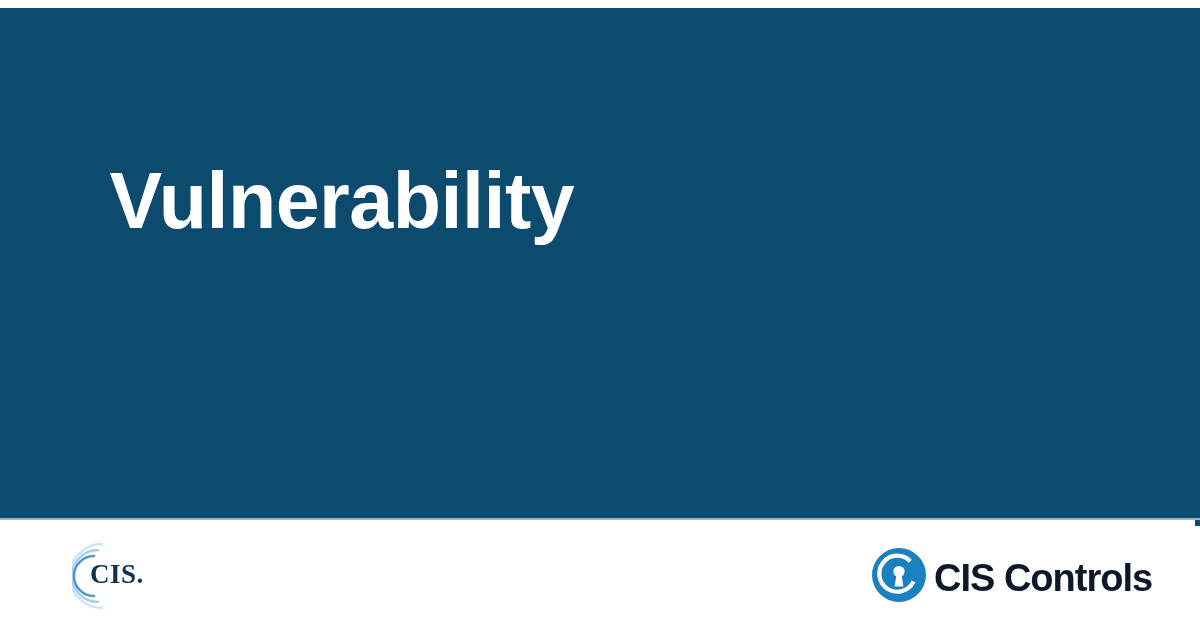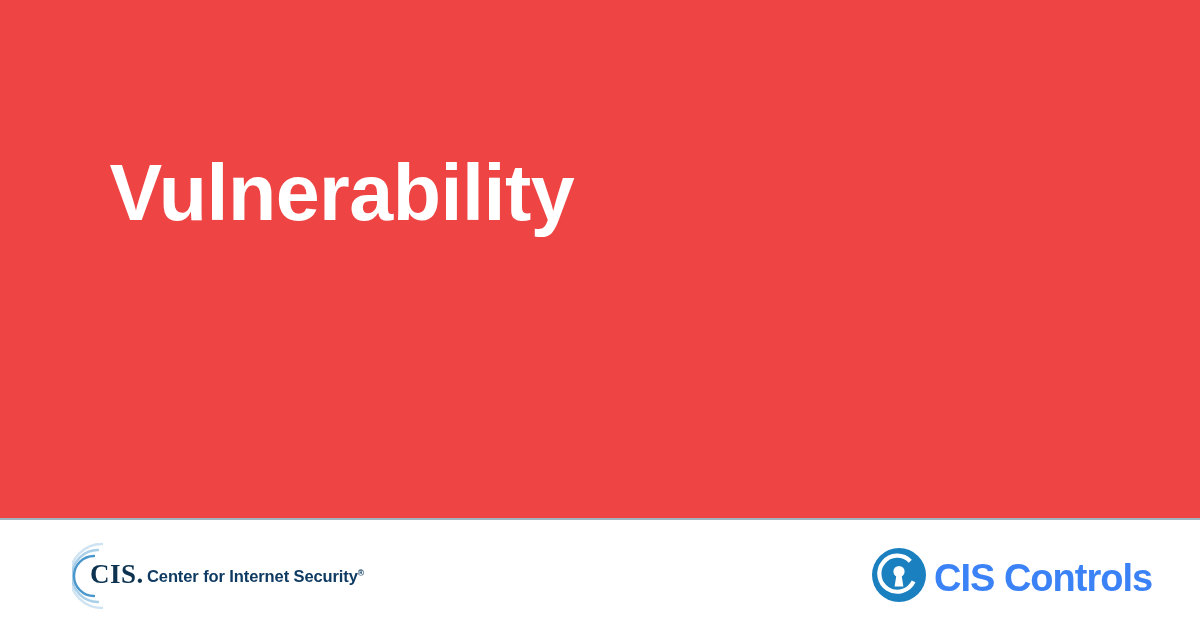--- a/index.html
+++ b/index.html
@@ -17,24 +17,24 @@
     width: 1200px;
     height: 627px;
     overflow: hidden;
     background: #ffffff;
   }
 
   
   .hero {
     position: absolute;
     left: 0;
-    top: 0;
+    top: 8px;
     width: 1200px;
     height: 518px;
-    background: #ef4444;
+    background: #0c4a6e;
     box-sizing: border-box;
   }
 
   .hero-divider {
     position: absolute;
     left: 0;
     top: 518px;
     width: 1200px;
     height: 2px;
     background: #9fb4bf;
@@ -134,21 +134,21 @@
   }
 
   .controls-word {
     position: absolute;
     left: 62px;
     top: 17px;
     font-family: "Liberation Sans", sans-serif;
     font-weight: bold;
     font-size: 38px;
     line-height: 42px;
-    color: #3b82f6;
+    color: #0f172a;
     letter-spacing: -1px;
     white-space: nowrap;
   }
 </style>
 </head>
 <body>
 
 <div class="screen">
 
   <div class="hero">
@@ -164,21 +164,20 @@
     <div class="cis-logo">
       <div class="cis-mark">
         <svg width="80" height="72" viewBox="0 0 80 72" xmlns="http://www.w3.org/2000/svg">
 
           <path d="M30 4 A 32 32 0 1 0 30 68" fill="none" stroke="#cfe3f2" stroke-width="2.4" stroke-linecap="round"></path>
           <path d="M26 10 A 26 26 0 1 0 26 62" fill="none" stroke="#a9cfe9" stroke-width="2.4" stroke-linecap="round"></path>
           <path d="M22 16 A 20 20 0 1 0 22 56" fill="none" stroke="#4b97cc" stroke-width="2.4" stroke-linecap="round"></path>
         </svg>
       </div>
       <div class="cis-wordmark">CIS.</div>
-      <div class="cis-tagline"><span>Center for Internet Security</span><span class="reg">®</span></div>
     </div>
 
     <div class="controls-logo">
       <div class="controls-mark">
         <svg width="54" height="54" viewBox="0 0 54 54" xmlns="http://www.w3.org/2000/svg">
 
           <circle cx="27" cy="27" r="27" fill="#1a80c0"></circle>
 
           <path d="M38.3 13.2 A 18 18 0 1 0 41.6 33.4" fill="none" stroke="#ffffff" stroke-width="4.2" stroke-linecap="butt"></path>
 

